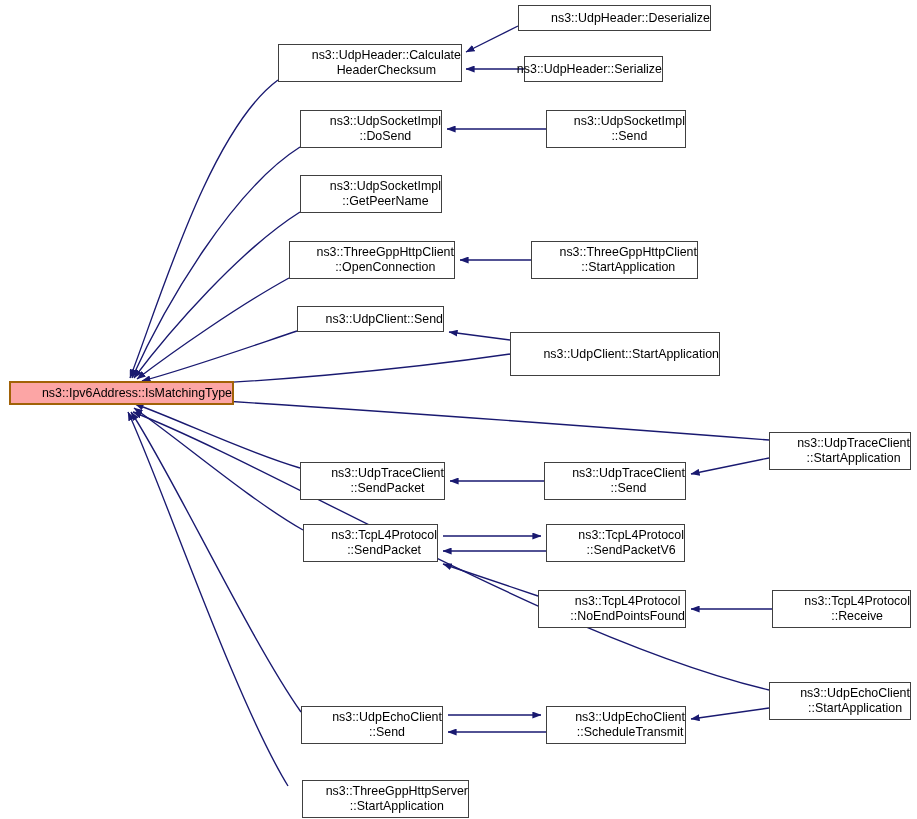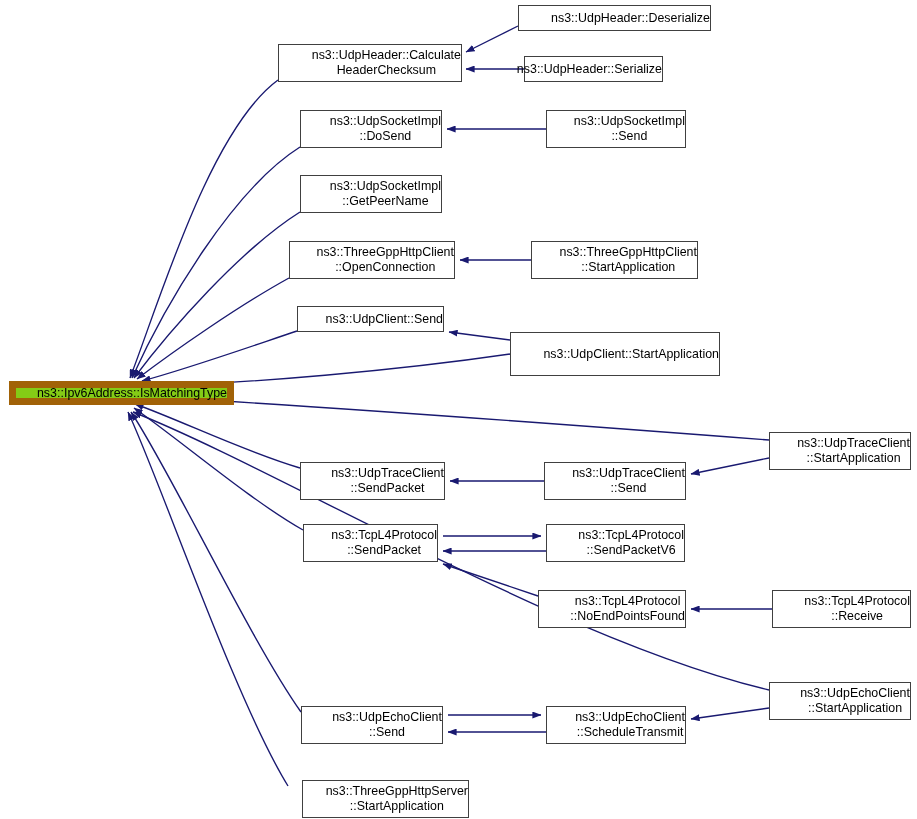--- a/index.html
+++ b/index.html
@@ -33,22 +33,22 @@
     line-height: 15px;
     display: flex;
     align-items: center;
     justify-content: flex-end;
     text-align: center;
     white-space: pre-line;
     letter-spacing: 0.02px;
     z-index: 5;
   }
   .node.root {
-    background: #84cc16;
-    border: 7px solid #a16207;
+    background: #fca5a5;
+    border: 2px solid #a16207;
   }
 </style>
 </head>
 <body>
 
 <div id="canvas">
   <svg id="edges" viewBox="0 0 917 819">
       <defs>
         <marker id="arrowhead" markerWidth="9" markerHeight="7" refX="8.6" refY="3.5" orient="auto" markerUnits="userSpaceOnUse">
           <path d="M0,0 L9,3.5 L0,7 z" fill="#191970"></path>

